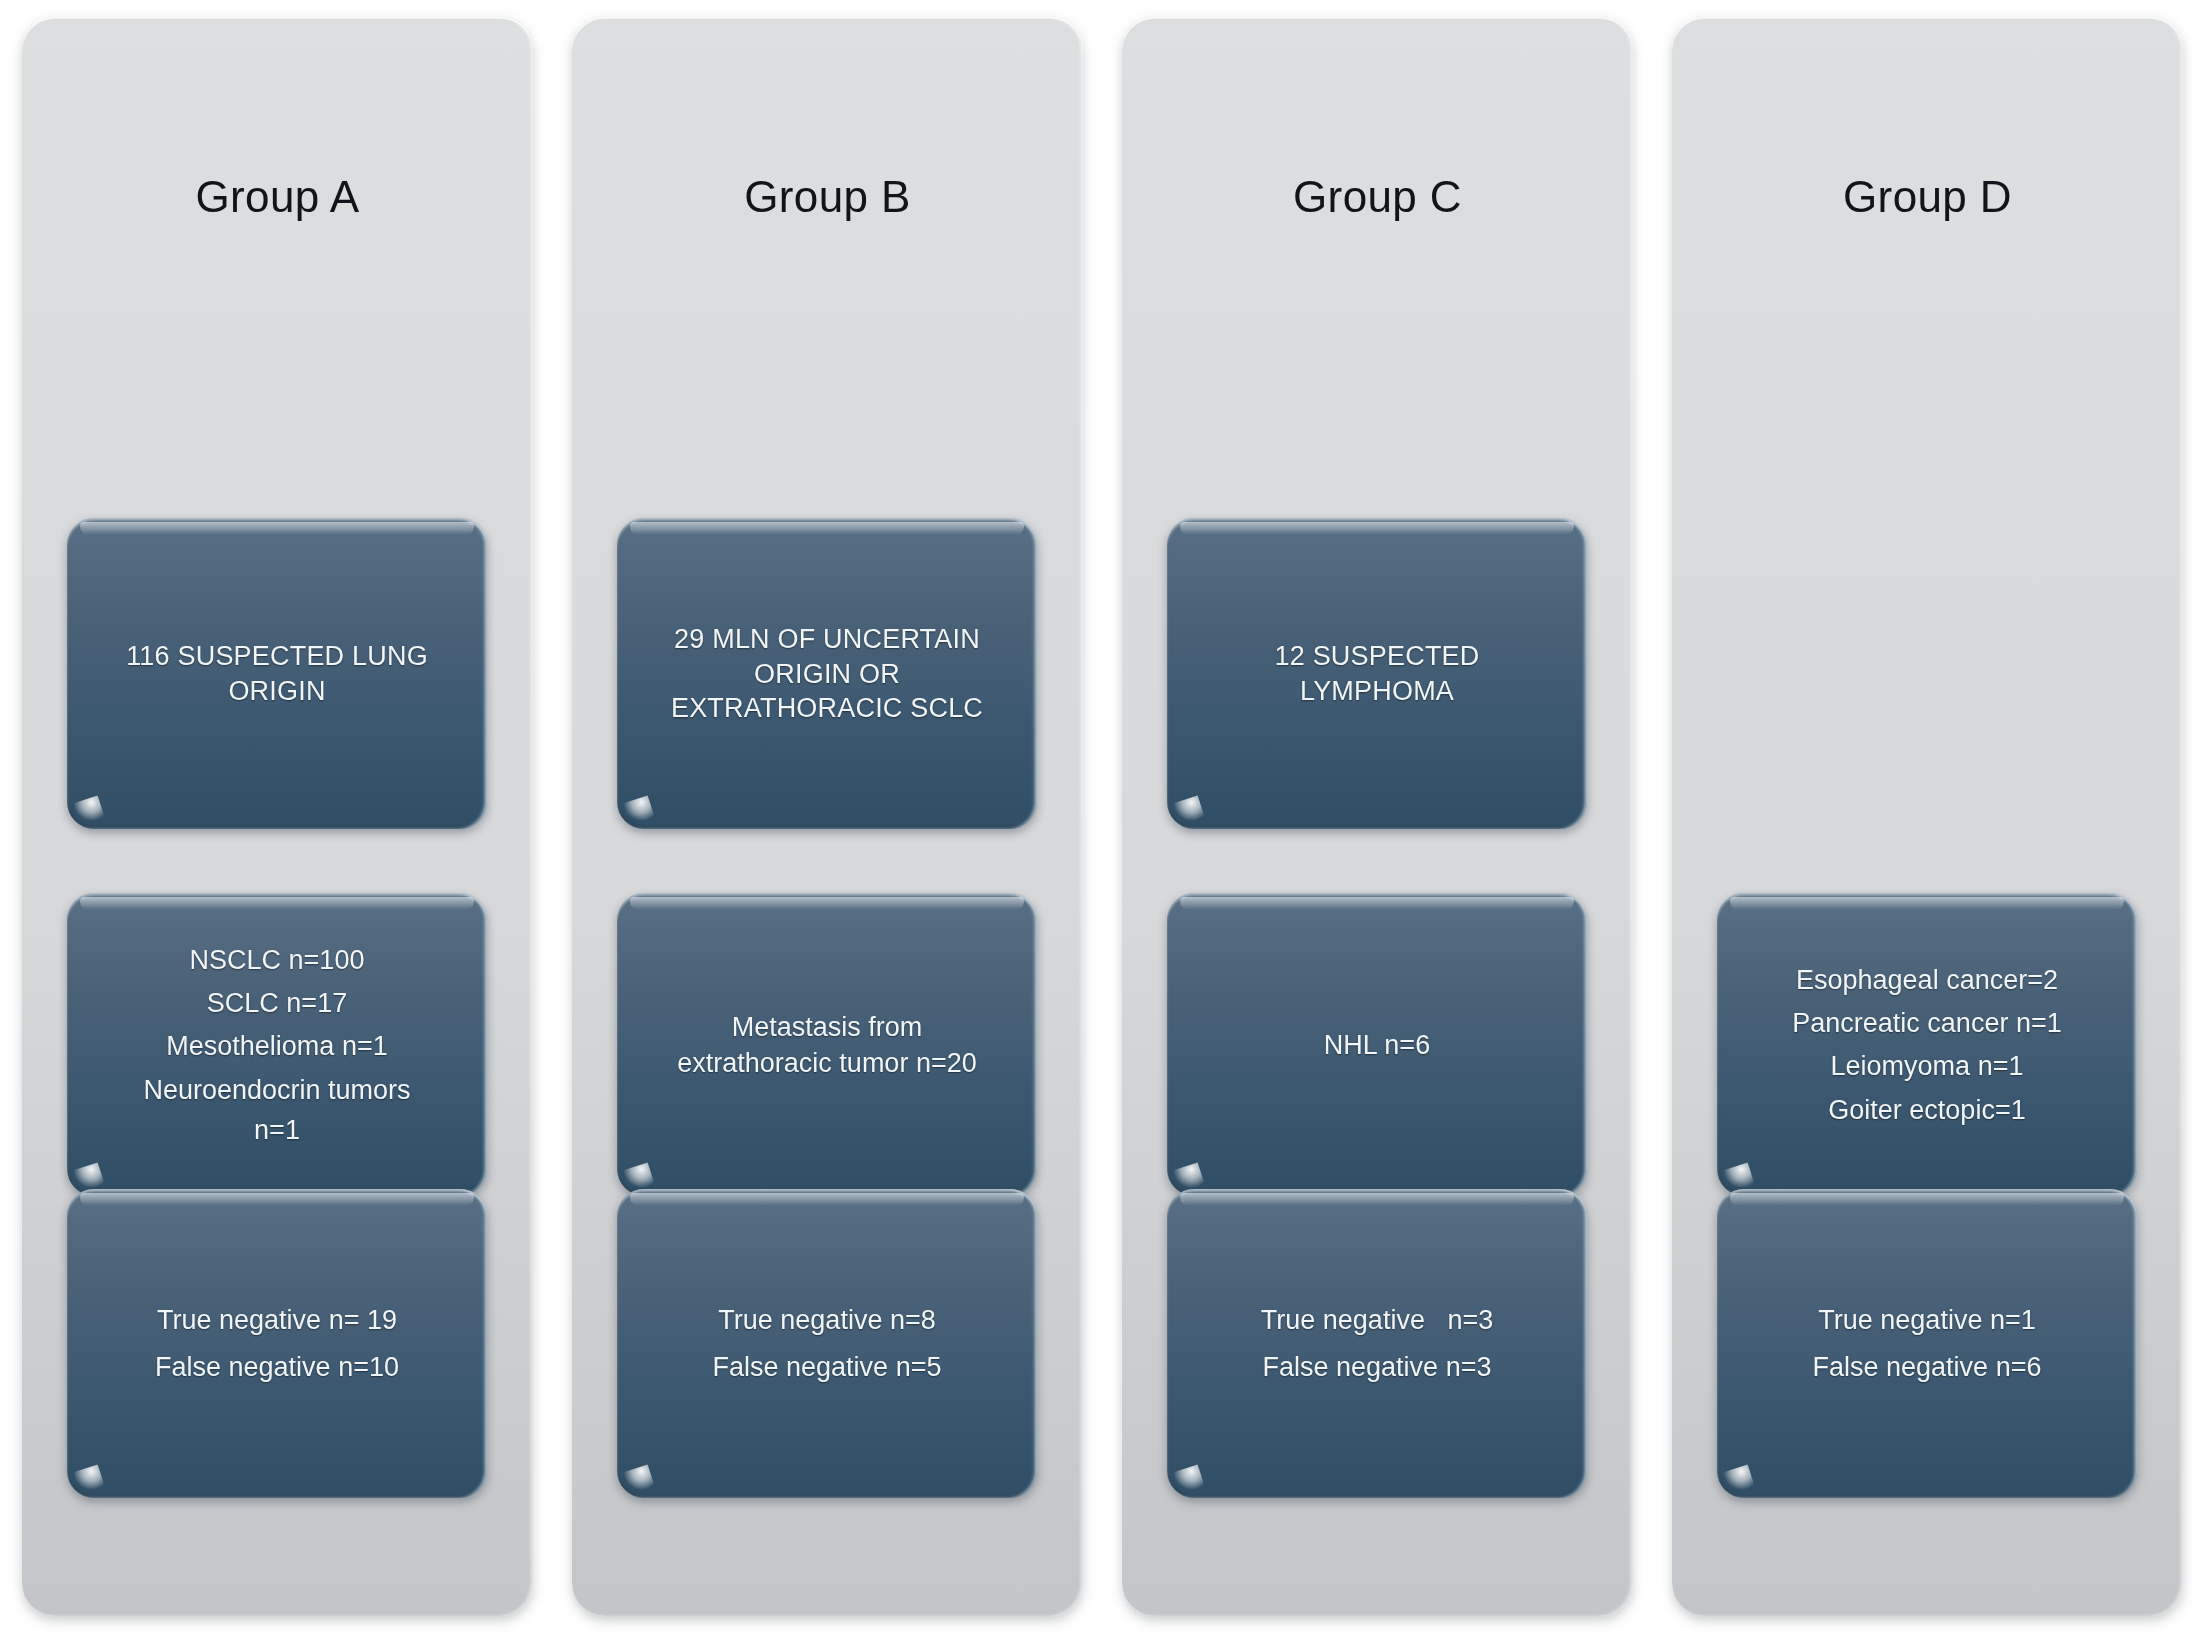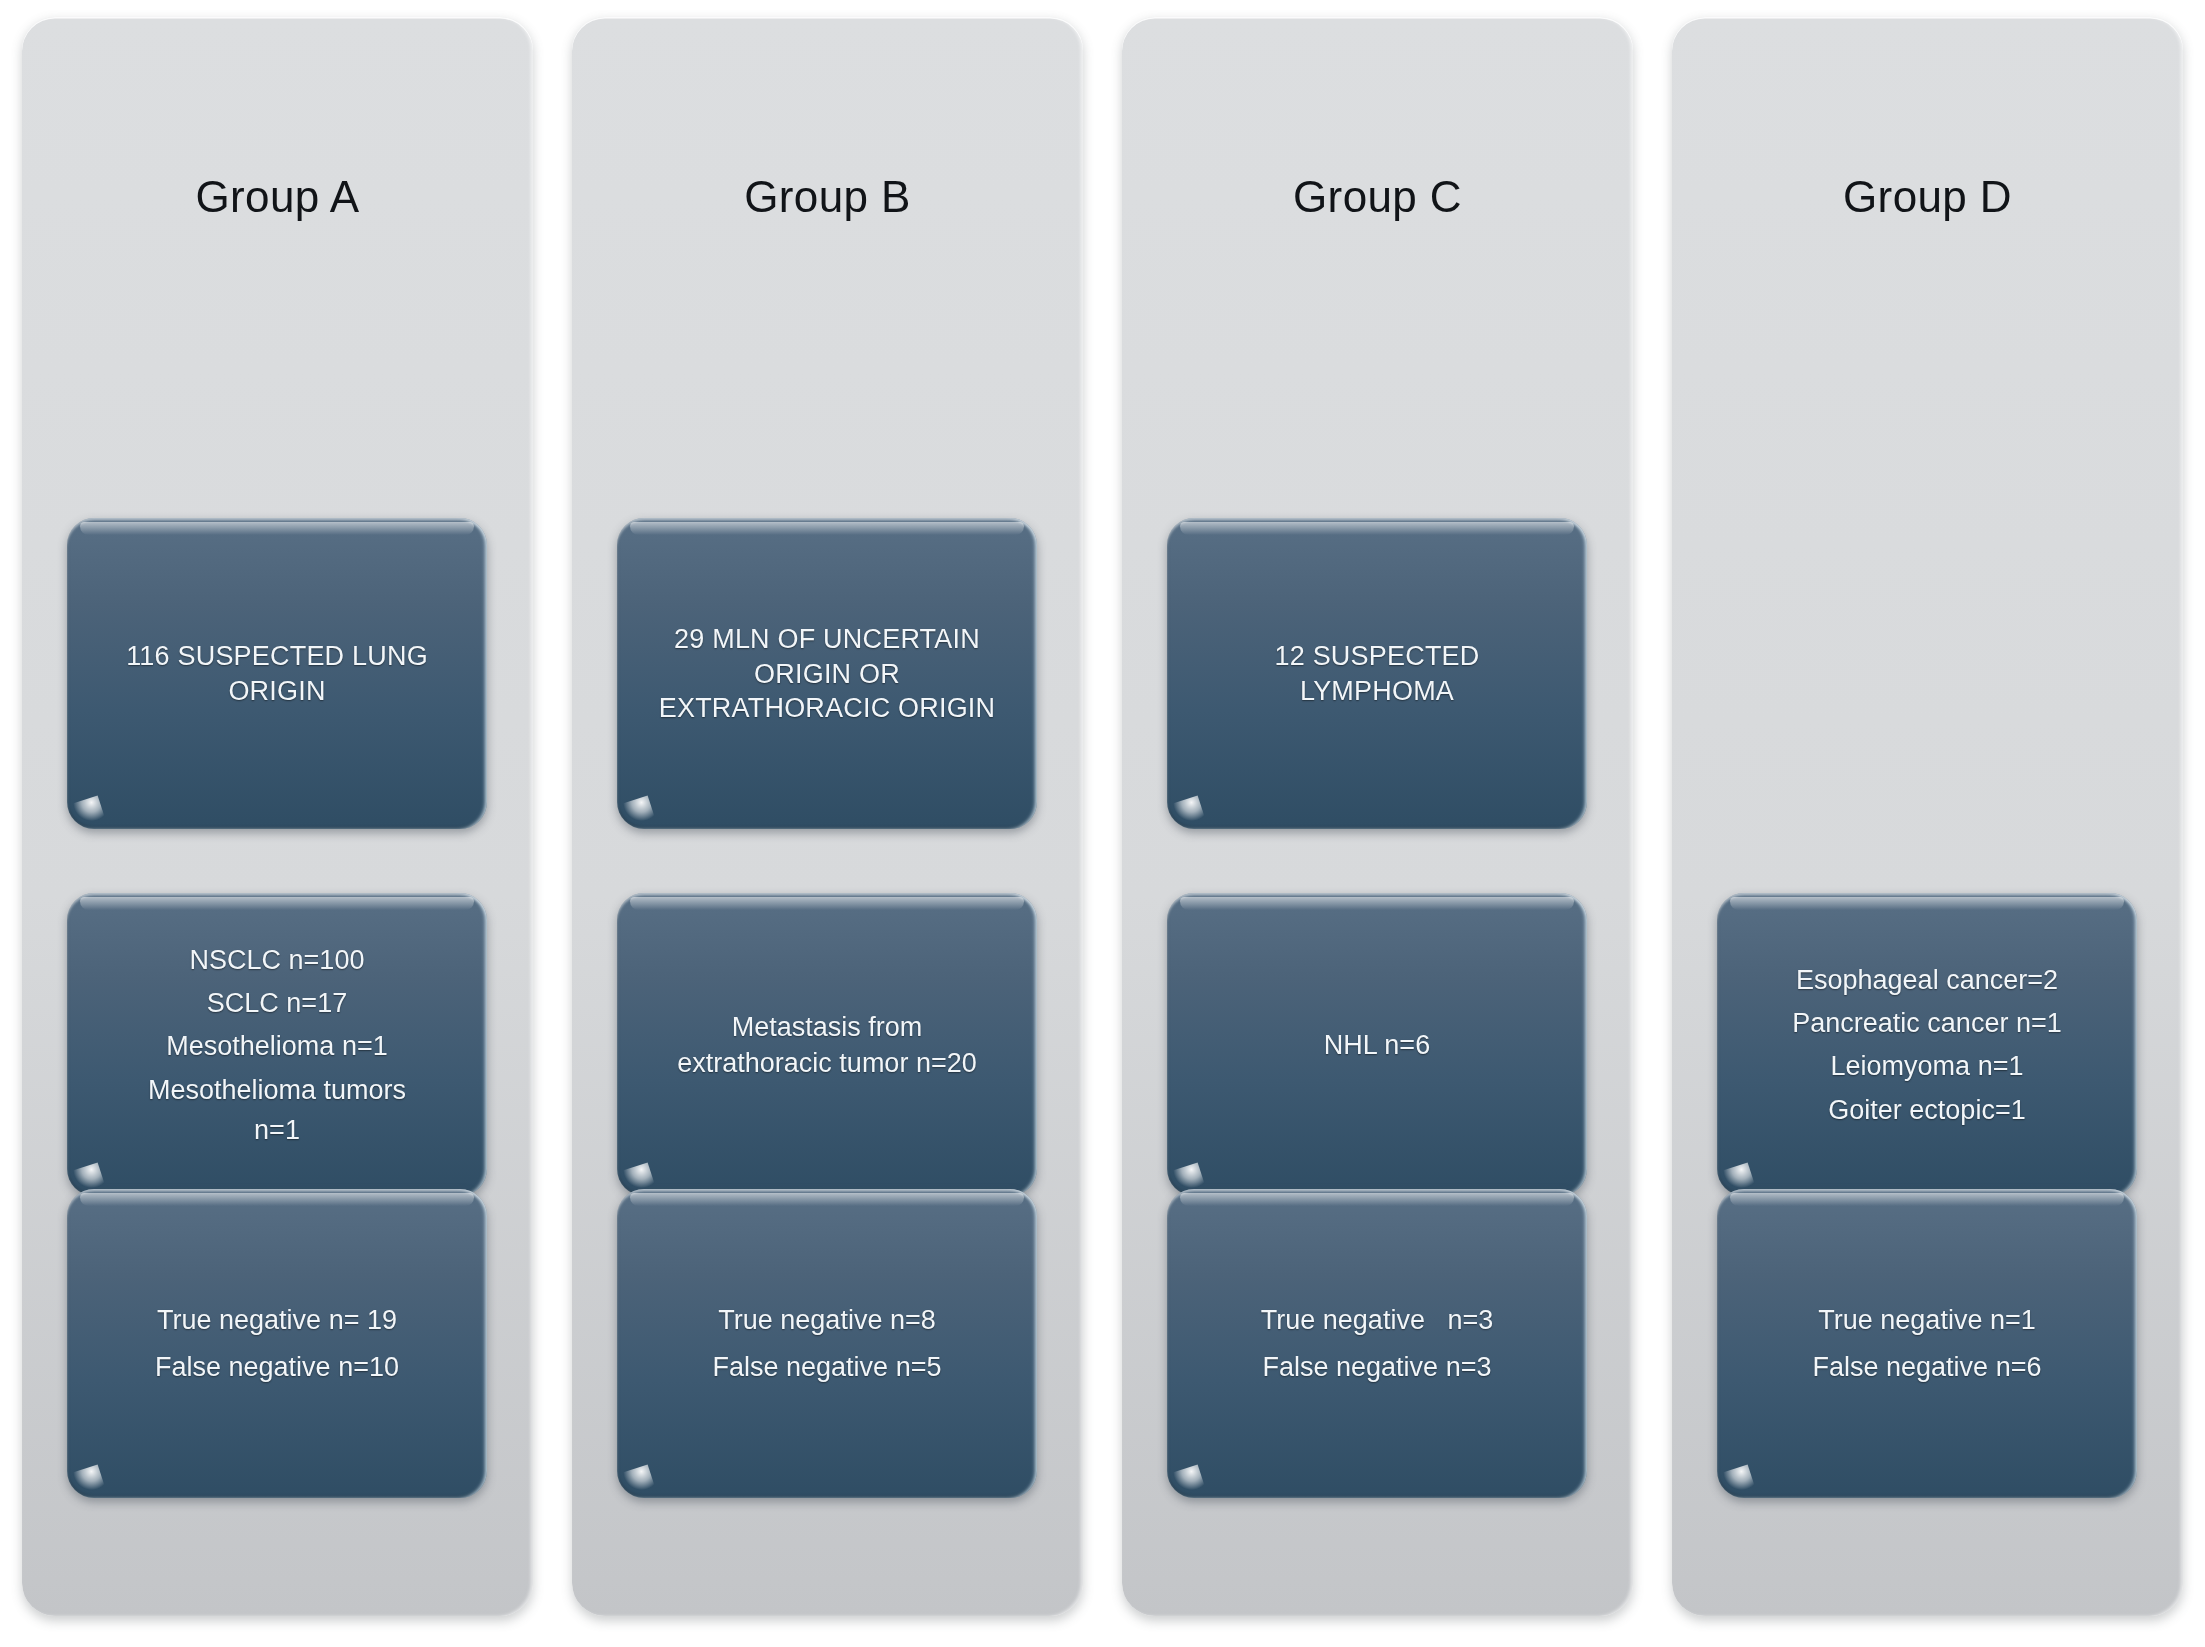--- a/index.html
+++ b/index.html
@@ -164,21 +164,21 @@
             <span class="line">116 SUSPECTED LUNG</span>
             <span class="line">ORIGIN</span>
           </div>
         </div>
 
         <div class="node node-row-2">
           <div class="node-text t-body">
             <span class="line">NSCLC n=100</span>
             <span class="line">SCLC n=17</span>
             <span class="line">Mesothelioma n=1</span>
-            <span class="line">Mesothelioma tumors</span>
+            <span class="line">Neuroendocrin tumors</span>
             <span class="line" style="margin-top:-3.2px">n=1</span>
           </div>
         </div>
 
         <div class="node node-row-3">
           <div class="node-text t-neg">
             <span class="line">True negative n= 19</span>
             <span class="line">False negative n=10</span>
           </div>
         </div>
@@ -187,21 +187,21 @@
     </div>
 
     <div class="panel">
       <div class="panel-title">Group B</div>
       <div class="boxes">
 
         <div class="node node-row-1">
           <div class="node-text t-caps">
             <span class="line">29 MLN OF UNCERTAIN</span>
             <span class="line">ORIGIN OR</span>
-            <span class="line">EXTRATHORACIC ORIGIN</span>
+            <span class="line">EXTRATHORACIC SCLC</span>
           </div>
         </div>
 
         <div class="node node-row-2">
           <div class="node-text t-body t-tight">
             <span class="line">Metastasis from</span>
             <span class="line">extrathoracic tumor n=20</span>
           </div>
         </div>
 

